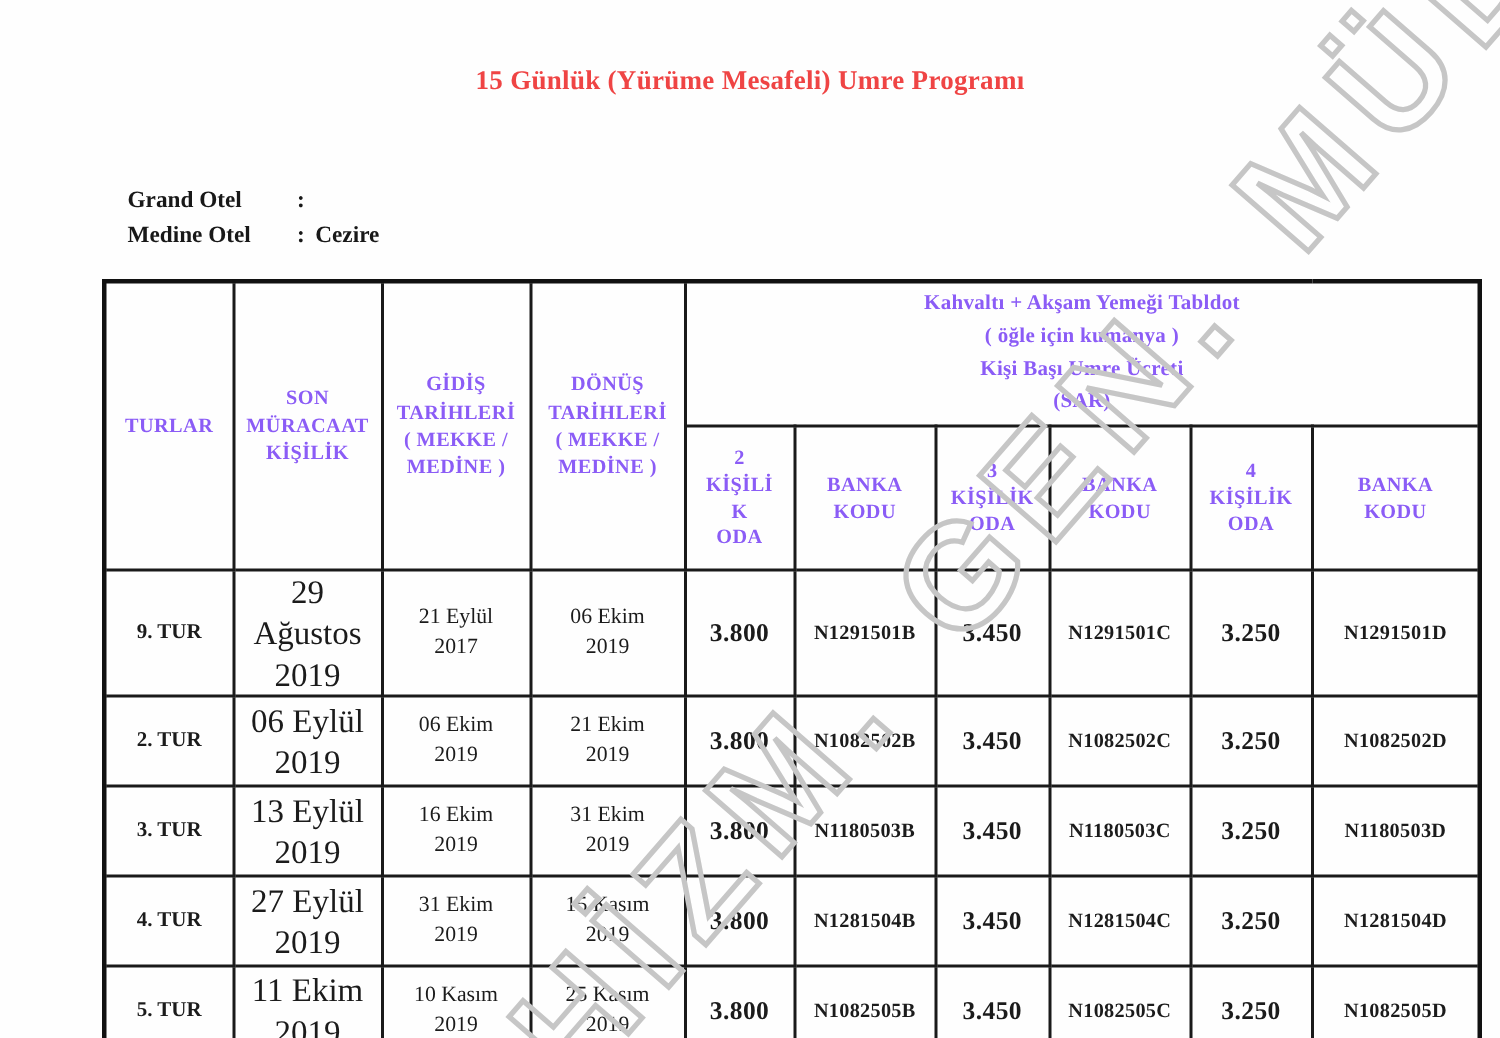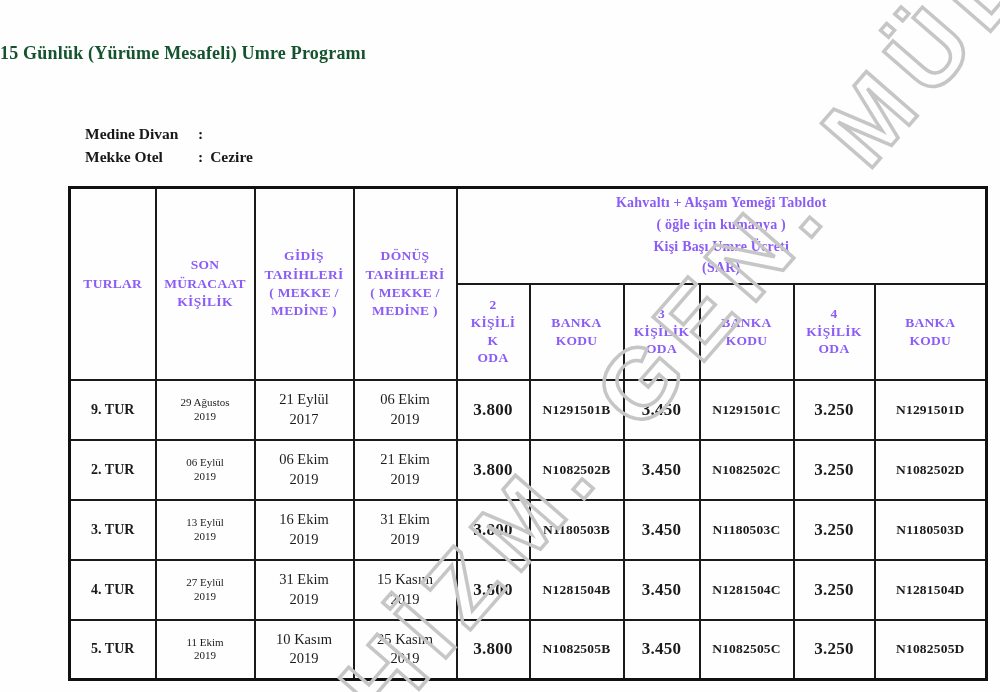--- a/index.html
+++ b/index.html
@@ -10,26 +10,26 @@
     background: #fefefe;
     overflow: hidden;
     font-family: "Liberation Serif", serif;
     color: #1b1b1b;
   }
 
   
   .doc-title {
     position: absolute;
     left: 0; right: 0; top: 40px;
-    text-align: left;
+    text-align: center;
     font-weight: bold;
     font-size: 18px;
     line-height: 1.55;
     letter-spacing: 0.2px;
-    color: #14532d;
+    color: #ef4444;
   }
 
   
   .hotels {
     position: absolute;
     left: 85px; top: 122px;
     font-weight: bold;
     font-size: 15.5px;
     line-height: 23px;
     color: #181818;
@@ -59,21 +59,21 @@
   tr.hdr-top   { height: 96px; }
   tr.hdr-sub   { height: 96px; }
   tr.data-row  { height: 60px; }
 
   th { font-weight: bold; color: #8b5cf6; }
   th.th-left  { font-size: 13.5px; line-height: 1.35; letter-spacing: 0.3px; }
   th.th-meal  { font-size: 14px;   line-height: 1.55; letter-spacing: 0.2px; }
   th.th-sub   { font-size: 13.5px; line-height: 1.3;  letter-spacing: 0.3px; }
 
   td.tur     { font-weight: bold; font-size: 14px; }
-  td.date-lg { font-size: 11px; line-height: 1.25; margin-top: 28px; }
+  td.date-lg { font-size: 22px; line-height: 1.25; margin-top: 28px; }
   td.date-sm { font-size: 14.5px; line-height: 1.35; }
   td.price   { font-weight: bold; font-size: 17px; letter-spacing: 0.3px; }
   td.code    { font-weight: bold; font-size: 13.5px; letter-spacing: 0.2px; margin-top: 16px; }
 
   
   .watermark {
     position: absolute;
     left: 318px; top: 668px;
     transform: rotate(-49deg);
     transform-origin: 0 0;
@@ -95,25 +95,25 @@
 <div class="page">
 
   <div class="watermark">HİZM. GEN. MÜD.</div>
 
   <div class="doc-title">
     <div>15 Günlük (Yürüme Mesafeli)  Umre Programı</div>
   </div>
 
   <div class="hotels">
     <div class="hotel-row">
-      <span class="hotel-label">Medine  Divan</span>
+      <span class="hotel-label">Grand  Otel</span>
       <span class="hotel-colon">:</span>
     </div>
     <div class="hotel-row">
-      <span class="hotel-label">Mekke  Otel</span>
+      <span class="hotel-label">Medine  Otel</span>
       <span class="hotel-colon">:</span>
       <span class="hotel-value">Cezire</span>
     </div>
   </div>
 
   <table class="program">
     <colgroup>
       <col style="width:86px">
         <col style="width:99px">
         <col style="width:99px">

